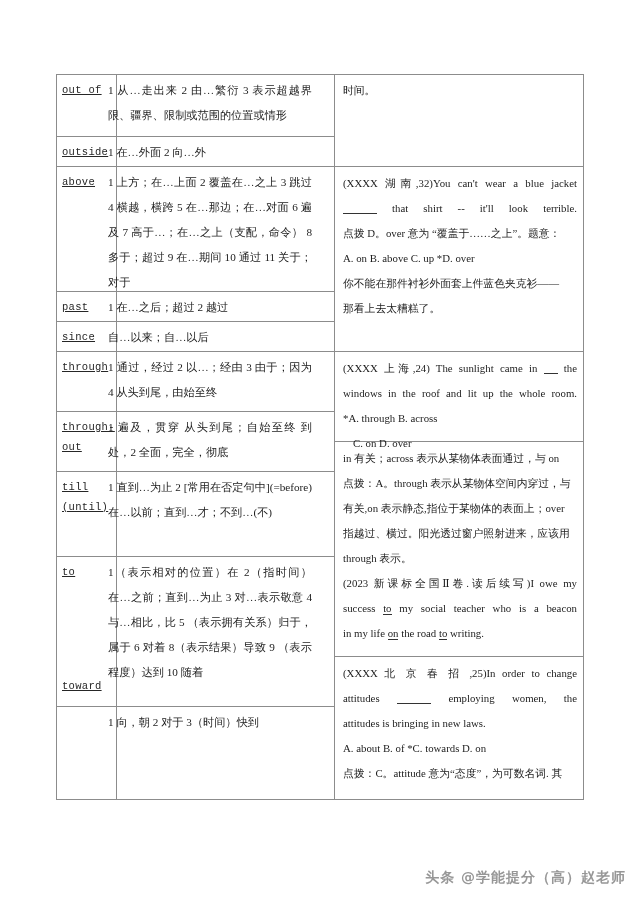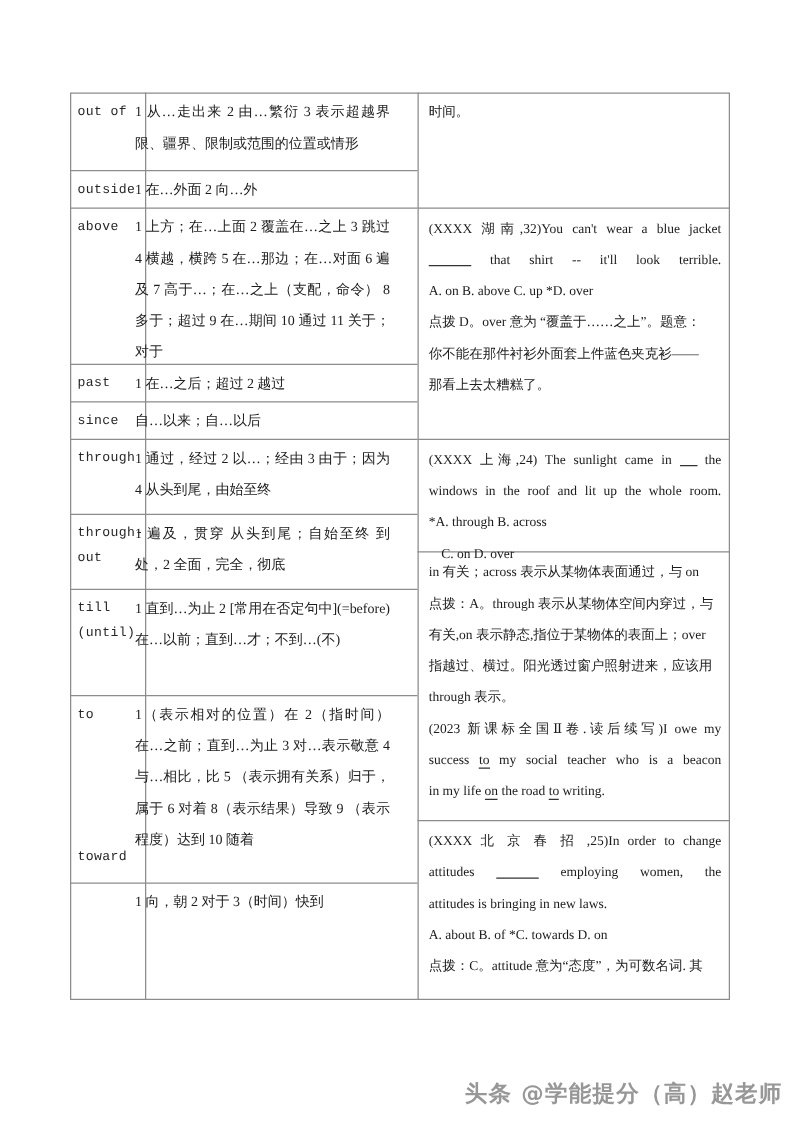--- a/index.html
+++ b/index.html
@@ -70,20 +70,21 @@
   .word-cell {
     left: 0;
     width: 60px;
     padding: 6px 0 0 6px;
     font-family: "Liberation Mono", "DejaVu Sans Mono", monospace;
     font-size: 10.5px;
     line-height: 20px;
     letter-spacing: 0.3px;
     color: #262626;
     white-space: pre-line;
+    text-decoration: underline;
   }
 
   .mean-cell {
     left: 45px;
     width: 217px;
     padding: 4px 6px 0 7px;
     font-size: 11.2px;
     line-height: 25px;
     text-align: justify;
     text-justify: inter-ideograph;
@@ -123,21 +124,21 @@
     text-decoration: none;
     border-bottom: 1px solid #333;
   }
 
   
   #watermark {
     position: absolute;
     right: 14px;
     bottom: 18px;
     font-family: "DejaVu Sans", "Liberation Sans", sans-serif;
-    font-size: 18px;
+    font-size: 14px;
     font-weight: 600;
     color: #8f8f8f;
     letter-spacing: 1px;
     white-space: nowrap;
     opacity: 0.92;
   }
 </style>
 </head>
 <body>
 
@@ -186,22 +187,22 @@
   <div class="cell mean-cell" style="top:482px;">1（表示相对的位置）在  2（指时间）在…之前；直到…为止 3 对…表示敬意 4 与…相比，比  5 （表示拥有关系）归于，属于 6 对着  8（表示结果）导致  9 （表示程度）达到 10 随着</div>
   <div class="cell mean-cell" style="top:632px;">1 向，朝 2 对于  3（时间）快到</div>
 
   <div class="cell ex-cell" style="top:0px;">
     <p>时间。</p>
   </div>
 
   <div class="cell ex-cell" style="top:93px;">
     <p class="just"><span>(XXXX 湖南,32)</span><span>You can't wear a blue jacket</span></p>
     <p class="just"><u class="blank"></u> <span>that shirt -- it'll look terrible.</span></p>
+    <p>点拨 D。over 意为 “覆盖于……之上”。题意：</p>
     <p>A. on  B. above    C. up  *D. over</p>
-    <p>点拨 D。over 意为 “覆盖于……之上”。题意：</p>
     <p>你不能在那件衬衫外面套上件蓝色夹克衫——</p>
     <p>那看上去太糟糕了。</p>
   </div>
 
   <div class="cell ex-cell" style="top:278px;">
     <p class="just"><span>(XXXX 上海,24)</span> <span>The sunlight came in</span> <u class="blank short"></u> <span>the</span></p>
     <p class="just">windows in the roof and lit up the whole room.</p>
     <p>*A. through    B. across</p>
     <p style="padding-left:10px;">C. on        D. over</p>
   </div>

